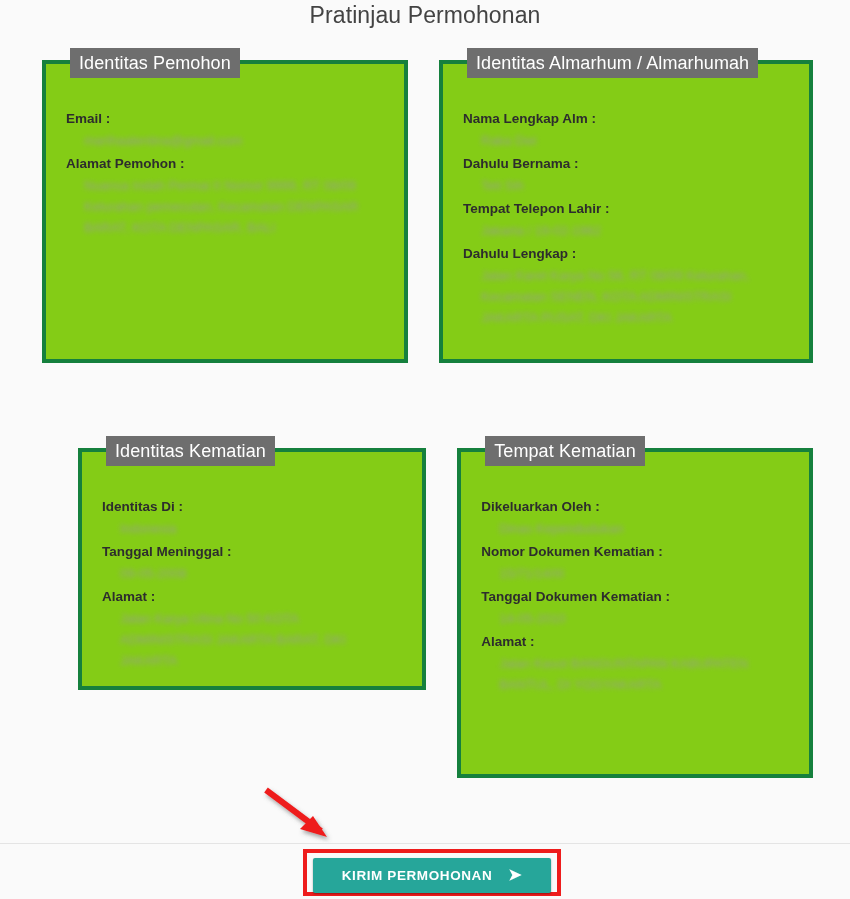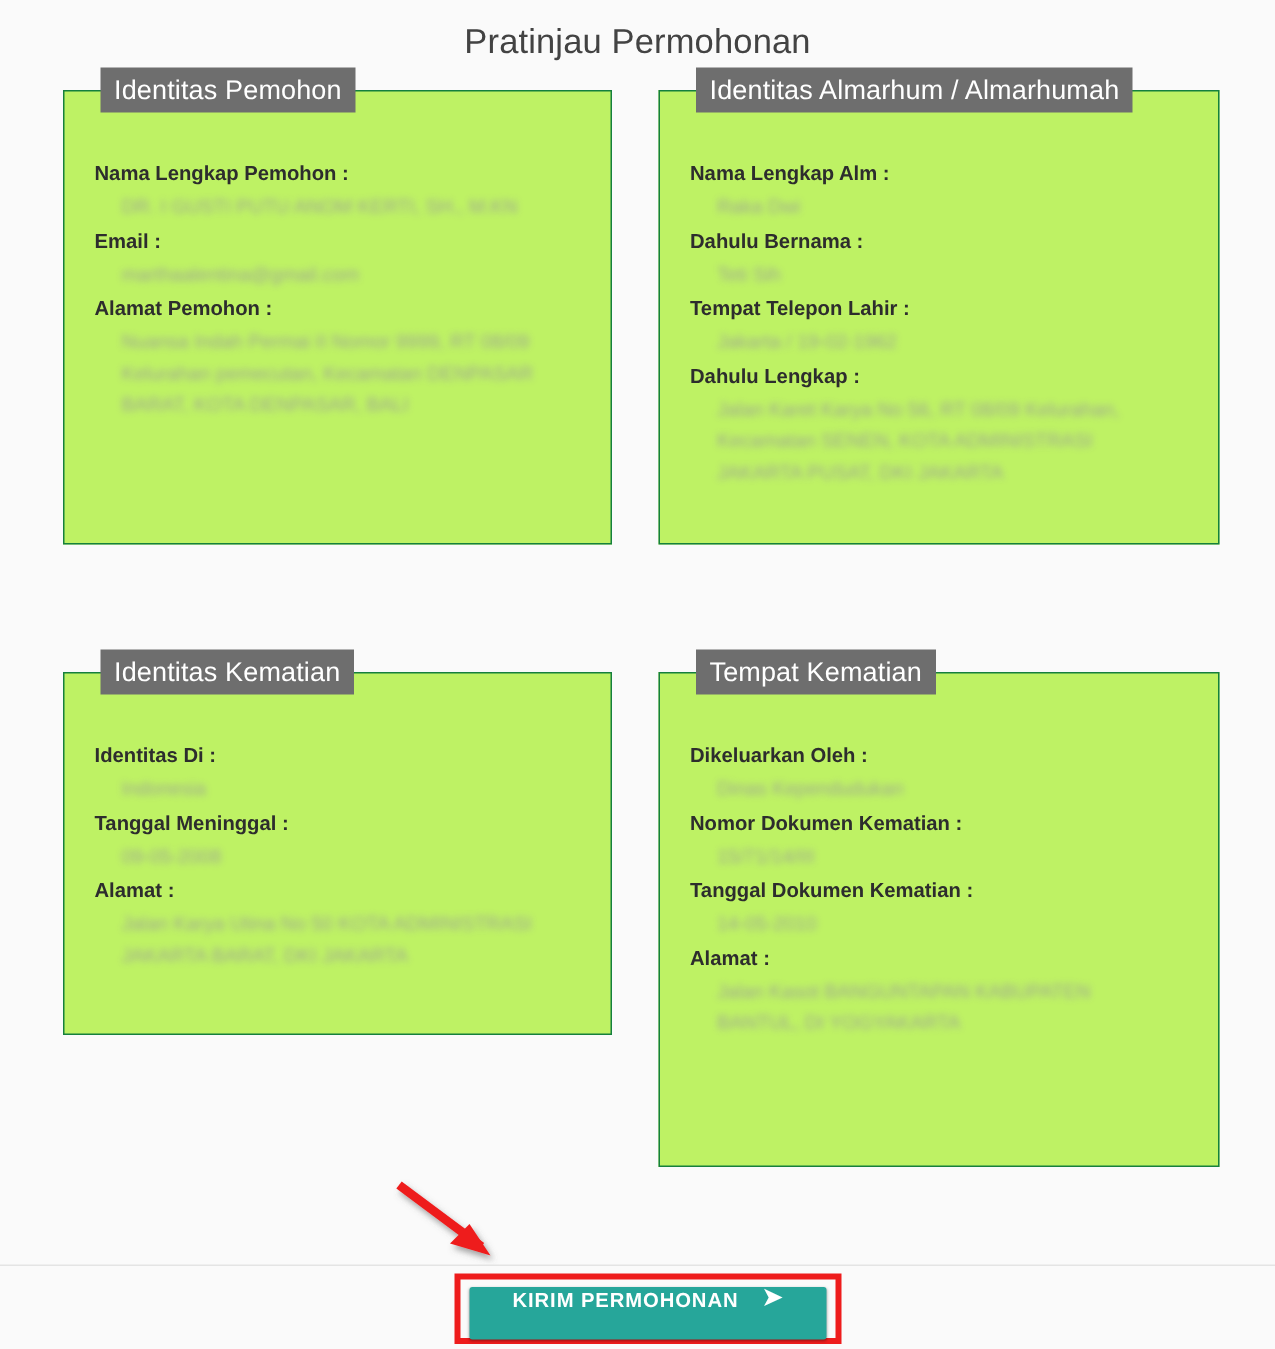--- a/index.html
+++ b/index.html
@@ -18,21 +18,21 @@
   }
 
   
   .page-title {
     text-align: center;
     font-size: 23px;
     font-weight: 400;
     color: #434343;
     letter-spacing: 0.1px;
     margin: 0;
-    padding-top: 12px;
+    padding-top: 0;
     height: 30px;
     line-height: 30px;
   }
 
   
   .cards-grid {
     position: absolute;
     left: 0;
     top: 60px;
     width: 850px;
@@ -43,22 +43,22 @@
   }
   .card-col {
     width: 425px;
     box-sizing: border-box;
   }
   .card-col.left  { padding: 0 15px 0 40px; }
   .card-col.right { padding: 0 35px 0 12px; }
 
   
   .card {
-    border: 1px solid #15803d;
-    background: #bef264;
+    border: 4px solid #15803d;
+    background: #84cc16;
     position: relative;
     box-sizing: border-box;
     padding: 22px 36px 18px 20px;
   }
   .card-legend {
     position: absolute;
     top: -16px;
     left: 24px;
     background: #6e6e6e;
     color: #ffffff;
@@ -97,21 +97,21 @@
     opacity: 0.85;
     max-width: 330px;
   }
 
   
   .card.h-pemohon   { height: 303px; }
   .card.h-almarhum  { height: 303px; }
   .card.h-kematian  { height: 242px; }
   .card.h-dokumen   { height: 330px; }
 
-  .row-2 { margin-top: 85px; }
+  .row-2 { margin-top: 85px; margin-left: 36px; }
 
   
   .footer-divider {
     position: absolute;
     left: 0;
     top: 843px;
     width: 850px;
     height: 1px;
     background: #e4e4e4;
   }
@@ -141,20 +141,21 @@
     background: #26a69a;
     border: none;
     border-radius: 2px;
     color: #ffffff;
     font-family: "Liberation Sans", sans-serif;
     font-size: 13.5px;
     font-weight: bold;
     letter-spacing: 0.6px;
     cursor: pointer;
     display: flex;
+    align-items: center;
     justify-content: center;
     gap: 16px;
     box-shadow: 0 1px 2px rgba(0,0,0,0.35);
     box-sizing: border-box;
   }
   .submit-button .send-glyph {
     display: inline-block;
     line-height: 1;
     font-size: 16px;
     transform: translateY(-1px);
@@ -177,24 +178,20 @@
 
 <div class="cards-grid">
 
   <div class="card-row">
 
     <div class="card-col left">
       <fieldset class="card h-pemohon">
         <div class="card-legend">Identitas Pemohon</div>
         <div class="card-body">
 
-          <div class="field">
-            <div class="field-label"><span>Nama Lengkap Pemohon</span><span class="colon"> :</span></div>
-            <div class="field-value">DR. I GUSTI PUTU ANOM KERTI, SH., M.KN</div>
-          </div>
 
           <div class="field">
             <div class="field-label"><span>Email</span><span class="colon"> :</span></div>
             <div class="field-value">marthaalentina@gmail.com</div>
           </div>
 
           <div class="field">
             <div class="field-label"><span>Alamat Pemohon</span><span class="colon"> :</span></div>
             <div class="field-value">Nuansa Indah Permai II Nomor 9999, RT 08/09 Kelurahan pemecutan, Kecamatan DENPASAR BARAT, KOTA DENPASAR, BALI</div>
           </div>

